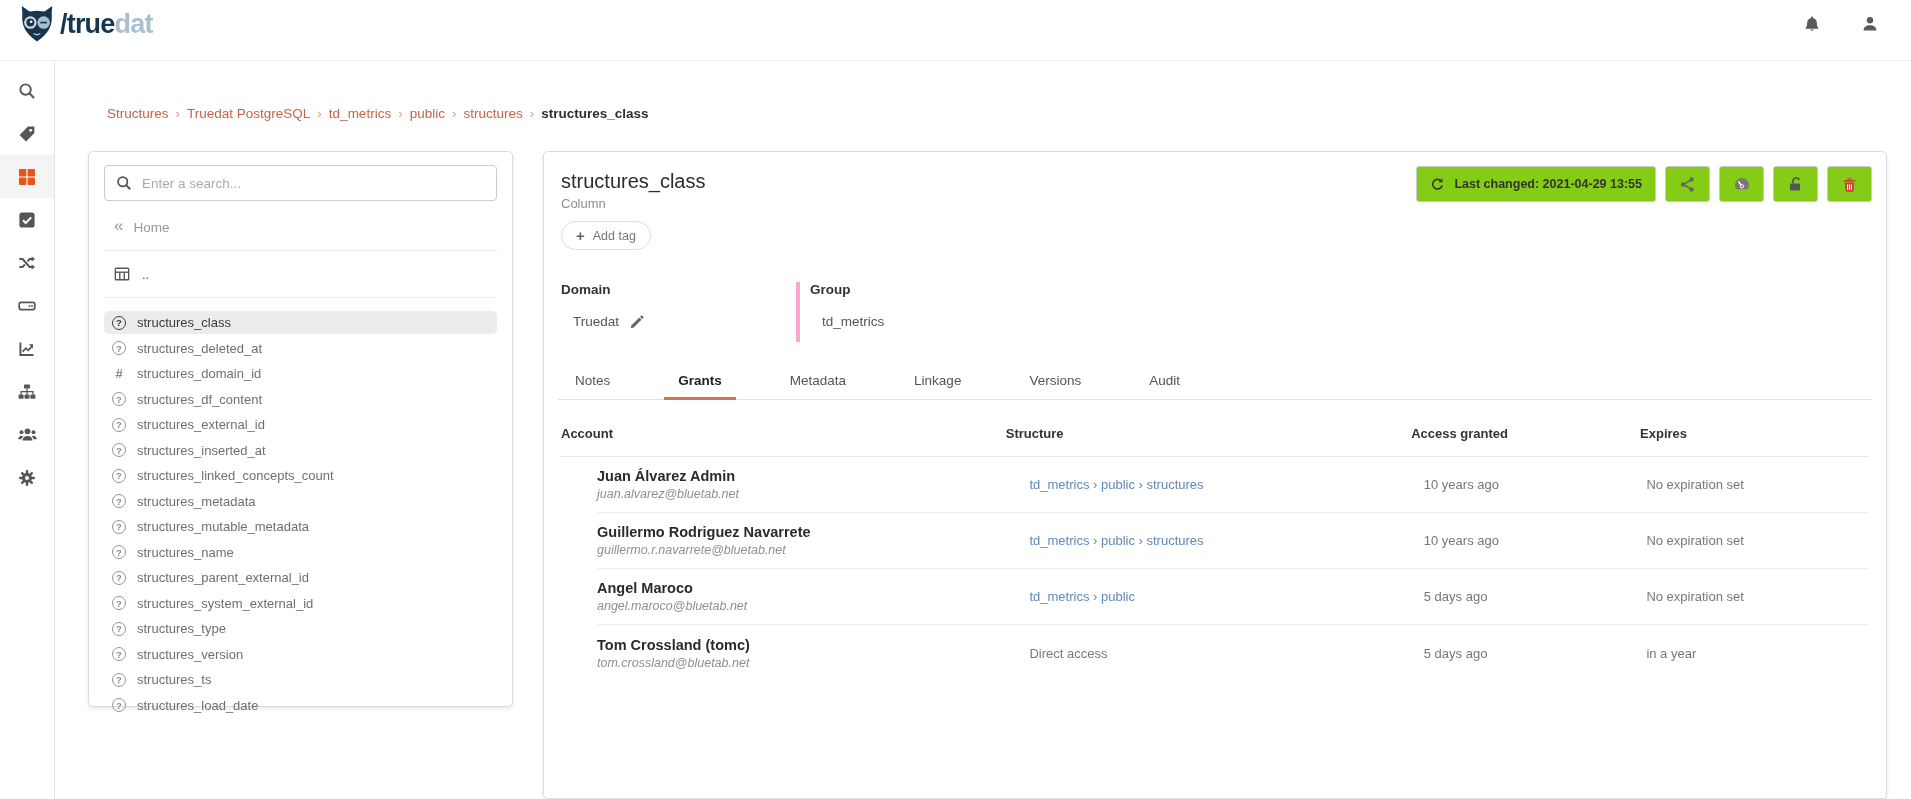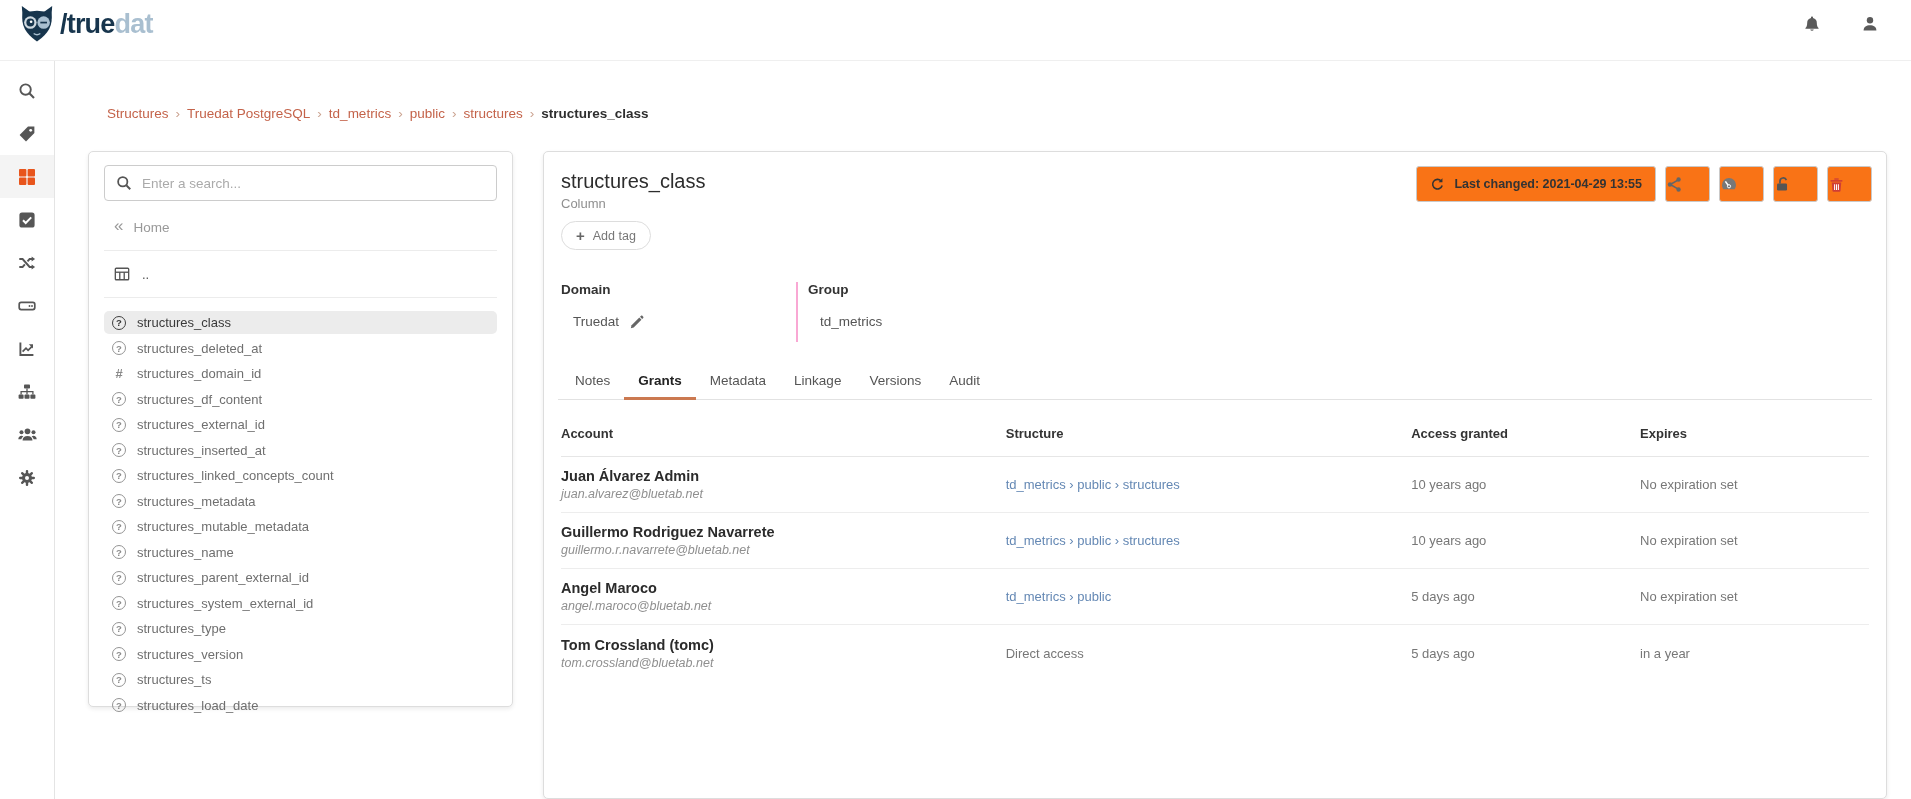--- a/index.html
+++ b/index.html
@@ -61,48 +61,48 @@
   .q-icon { width:14px; height:14px; border:1.3px solid #949494; border-radius:50%; flex:none;
             display:flex; align-items:center; justify-content:center; font-size:9.5px;
             color:#8a8a8a; font-weight:bold; }
   .list-item.selected .q-icon { border-color:#3f3f3f; color:#333; border-width:1.6px; }
   .hash-icon { width:14px; text-align:center; font-size:13px; color:#8a8a8a; font-weight:bold; flex:none; }
 
   
   .mc-title { font-size:20px; color:#2d2d2d; margin:4px 0 0 3px; font-weight:400; }
   .mc-sub { font-size:13px; color:#8f8f8f; margin:3px 0 0 3px; }
   .actions { position:absolute; top:14px; right:14px; display:flex; gap:9px; align-items:center; }
-  .btn { border:1px solid #c9c9c9; border-radius:3px; background:#f97316; height:36px;
-         display:flex; align-items:center; justify-content:flex-start; cursor:pointer; }
+  .btn { border:1px solid #c9c9c9; border-radius:3px; background:#84cc16; height:36px;
+         display:flex; align-items:center; justify-content:center; cursor:pointer; }
   .btn-last { padding:0 13px; gap:9px; font-size:12.5px; font-weight:bold; color:#333; }
   .btn-sq { width:45px; }
   .add-tag { display:inline-flex; align-items:center; gap:8px; border:1px solid #ddd;
              border-radius:15px; height:29px; padding:0 14px; color:#777; font-size:12.5px;
              margin:10px 0 0 3px; cursor:pointer; background:#fff; }
   .plus { font-size:15px; font-weight:bold; color:#666; line-height:1; }
 
   .dg { display:flex; margin:32px 0 0 3px; }
   .dg-domain { width:235px; }
-  .dg-group { padding-left:10px; border-left:2px solid #f9a8d4; }
+  .dg-group { padding-left:10px; border-left:4px solid #f9a8d4; }
   .dg-label { font-size:13.5px; font-weight:bold; color:#333; }
   .dg-value { margin:17px 0 12px 12px; font-size:13.5px; color:#555;
               display:flex; gap:10px; align-items:flex-start; }
   .edit-pencil { cursor:pointer; display:flex; }
 
-  .tabs { display:flex; margin-top:22px; border-bottom:1px solid #e2e2e2; padding-left:3px; }
+  .tabs { display:flex; margin-top:22px; border-bottom:1px solid #e2e2e2; padding-left:3px;gap:40px; }
   .tab { padding:9px 14px 11px; font-size:13.5px; color:#555; cursor:pointer; position:relative; }
   .tab.active { font-weight:bold; color:#222; }
   .tab.active::after { content:""; position:absolute; left:0; right:0; bottom:-1px; height:3px;
                        background:#cb7950; }
 
   .gtable { margin:16px 3px 0; }
   .gt-head, .gt-row { display:grid; grid-template-columns:34% 31% 17.5% 17.5%; }
   .gt-head { font-size:13px; font-weight:bold; color:#333; padding:10px 0 15px;
              border-bottom:1px solid #e6e6e6; }
-  .gt-row { align-items:center; min-height:56px; }
+  .gt-row { align-items:center; min-height:56px;margin-left:36px; }
   .gt-row:not(:last-child) { border-bottom:1px solid #ededed; }
   .gt-name { font-size:14.5px; font-weight:bold; color:#2b2b2b; }
   .gt-email { font-size:12.5px; color:#8f8f8f; margin-top:3px;font-style:italic; }
   .gt-link { color:#6488b4; font-size:13px; cursor:pointer; }
   .gt-plain { color:#777; font-size:13px; }
   .gt-cell { font-size:13px; color:#777; }
 </style>
 </head>
 <body>
 

